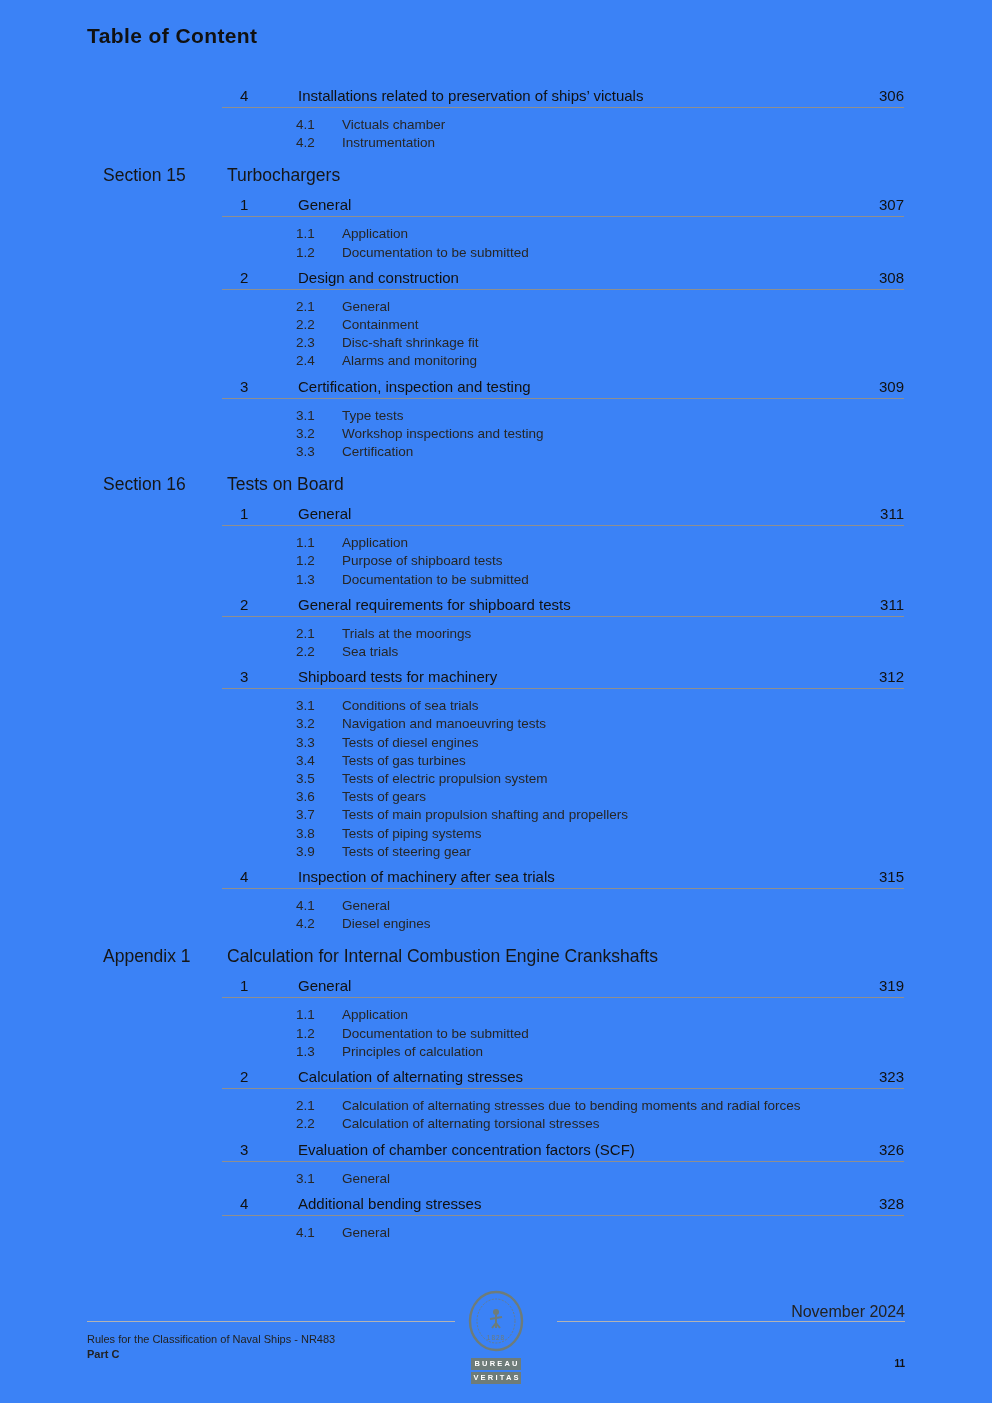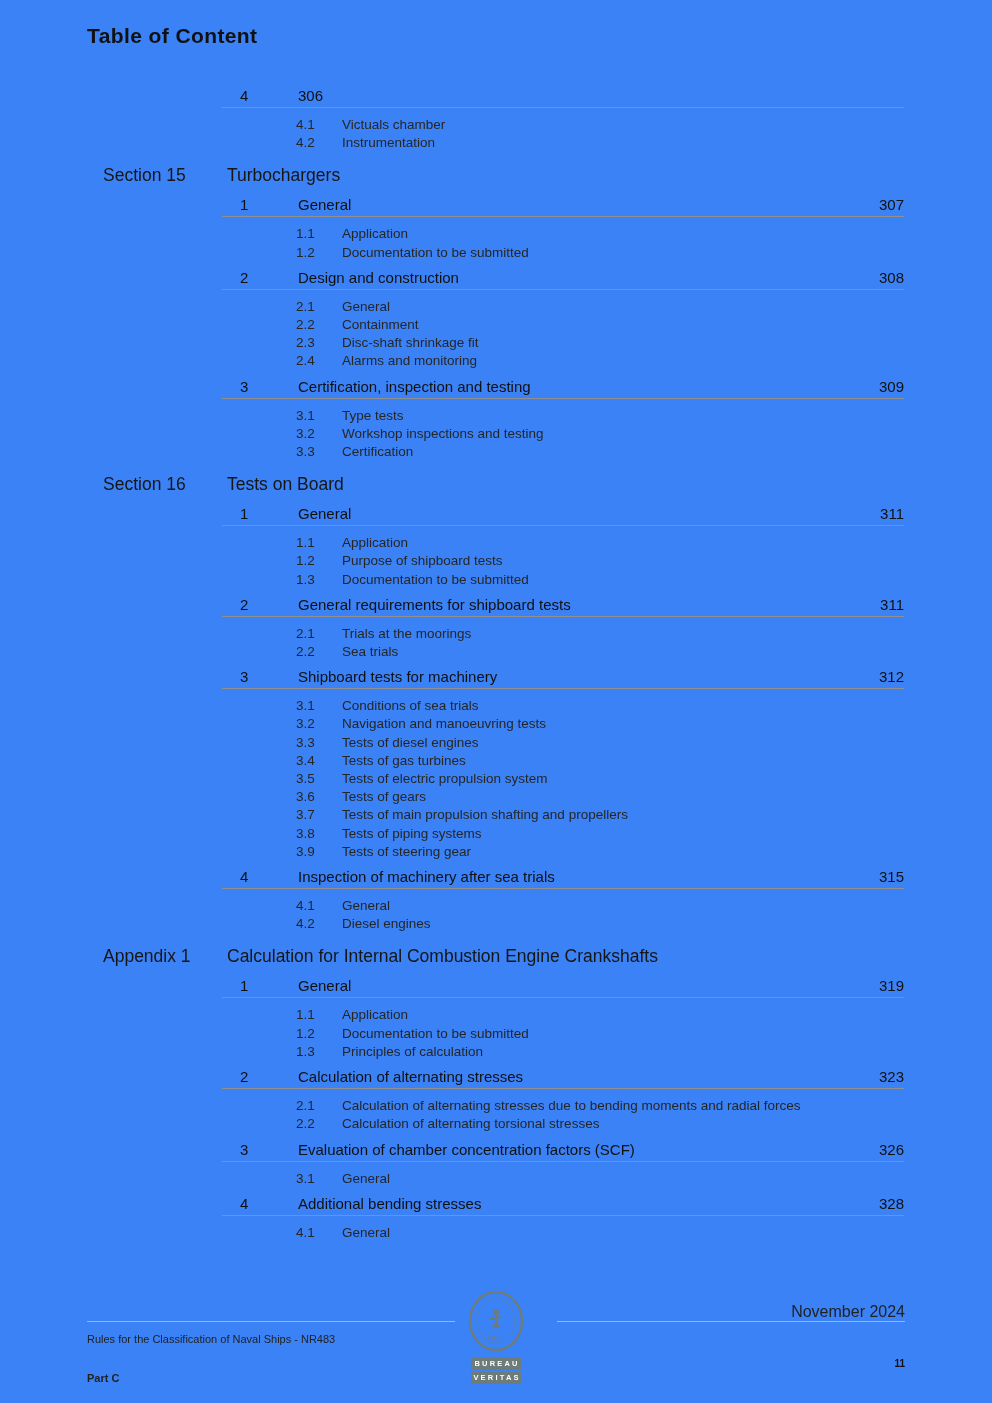--- a/index.html
+++ b/index.html
@@ -37,21 +37,21 @@
   .entry-page { flex:none; text-align:right; }
   .subs { margin:8px 0 0 74px; font-size:13.5px; color:#262626; }
   .sub { display:flex; line-height:18.2px; }
   .sub-num { width:46px; flex:none; }
   .sub-title { flex:1; }
   
   .footer-line { position:absolute; height:1px; background:#b3b3b3; top:1321px; }
   .footer-line.left { left:87px; width:368px; }
   .footer-line.right { left:557px; width:348px; }
   .footer-left { position:absolute; left:87px; top:1332px; font-size:11px; line-height:15px; color:#222; }
-  .footer-part { font-weight:bold;margin-top:24px; }
+  .footer-part { font-weight:bold; }
   .footer-date { position:absolute; right:87px; top:1303px; width:300px; text-align:right; font-size:16px; color:#222; }
   .footer-page { position:absolute; right:87px; top:1358px; width:100px; text-align:right; font-size:10px; font-weight:bold; color:#111; }
   .logo { position:absolute; left:462px; top:1290px; width:68px; text-align:center; }
   .logo-box {
     margin:2px auto 0 auto; width:50px; height:12px;
     background:#6e7c79; color:#ffffff;
     font-size:7.5px; font-weight:bold; letter-spacing:2.2px;
     line-height:12px; text-align:center; text-indent:2.2px;
   }
 </style>
@@ -60,20 +60,21 @@
 
 <div class="page">
 
   <div class="doc-title">Table of Content</div>
 
   <div class="toc">
       <div class="toc-block">
         <div class="entries">
           <div class="entry">
             <span class="entry-num">4</span>
+            <span class="entry-title">Installations related to preservation of ships’ victuals</span>
             <span class="entry-page">306</span>
           </div>
           <div class="subs">
             <div class="sub">
               <span class="sub-num">4.1</span>
               <span class="sub-title">Victuals chamber</span>
             </div>
             <div class="sub">
               <span class="sub-num">4.2</span>
               <span class="sub-title">Instrumentation</span>

